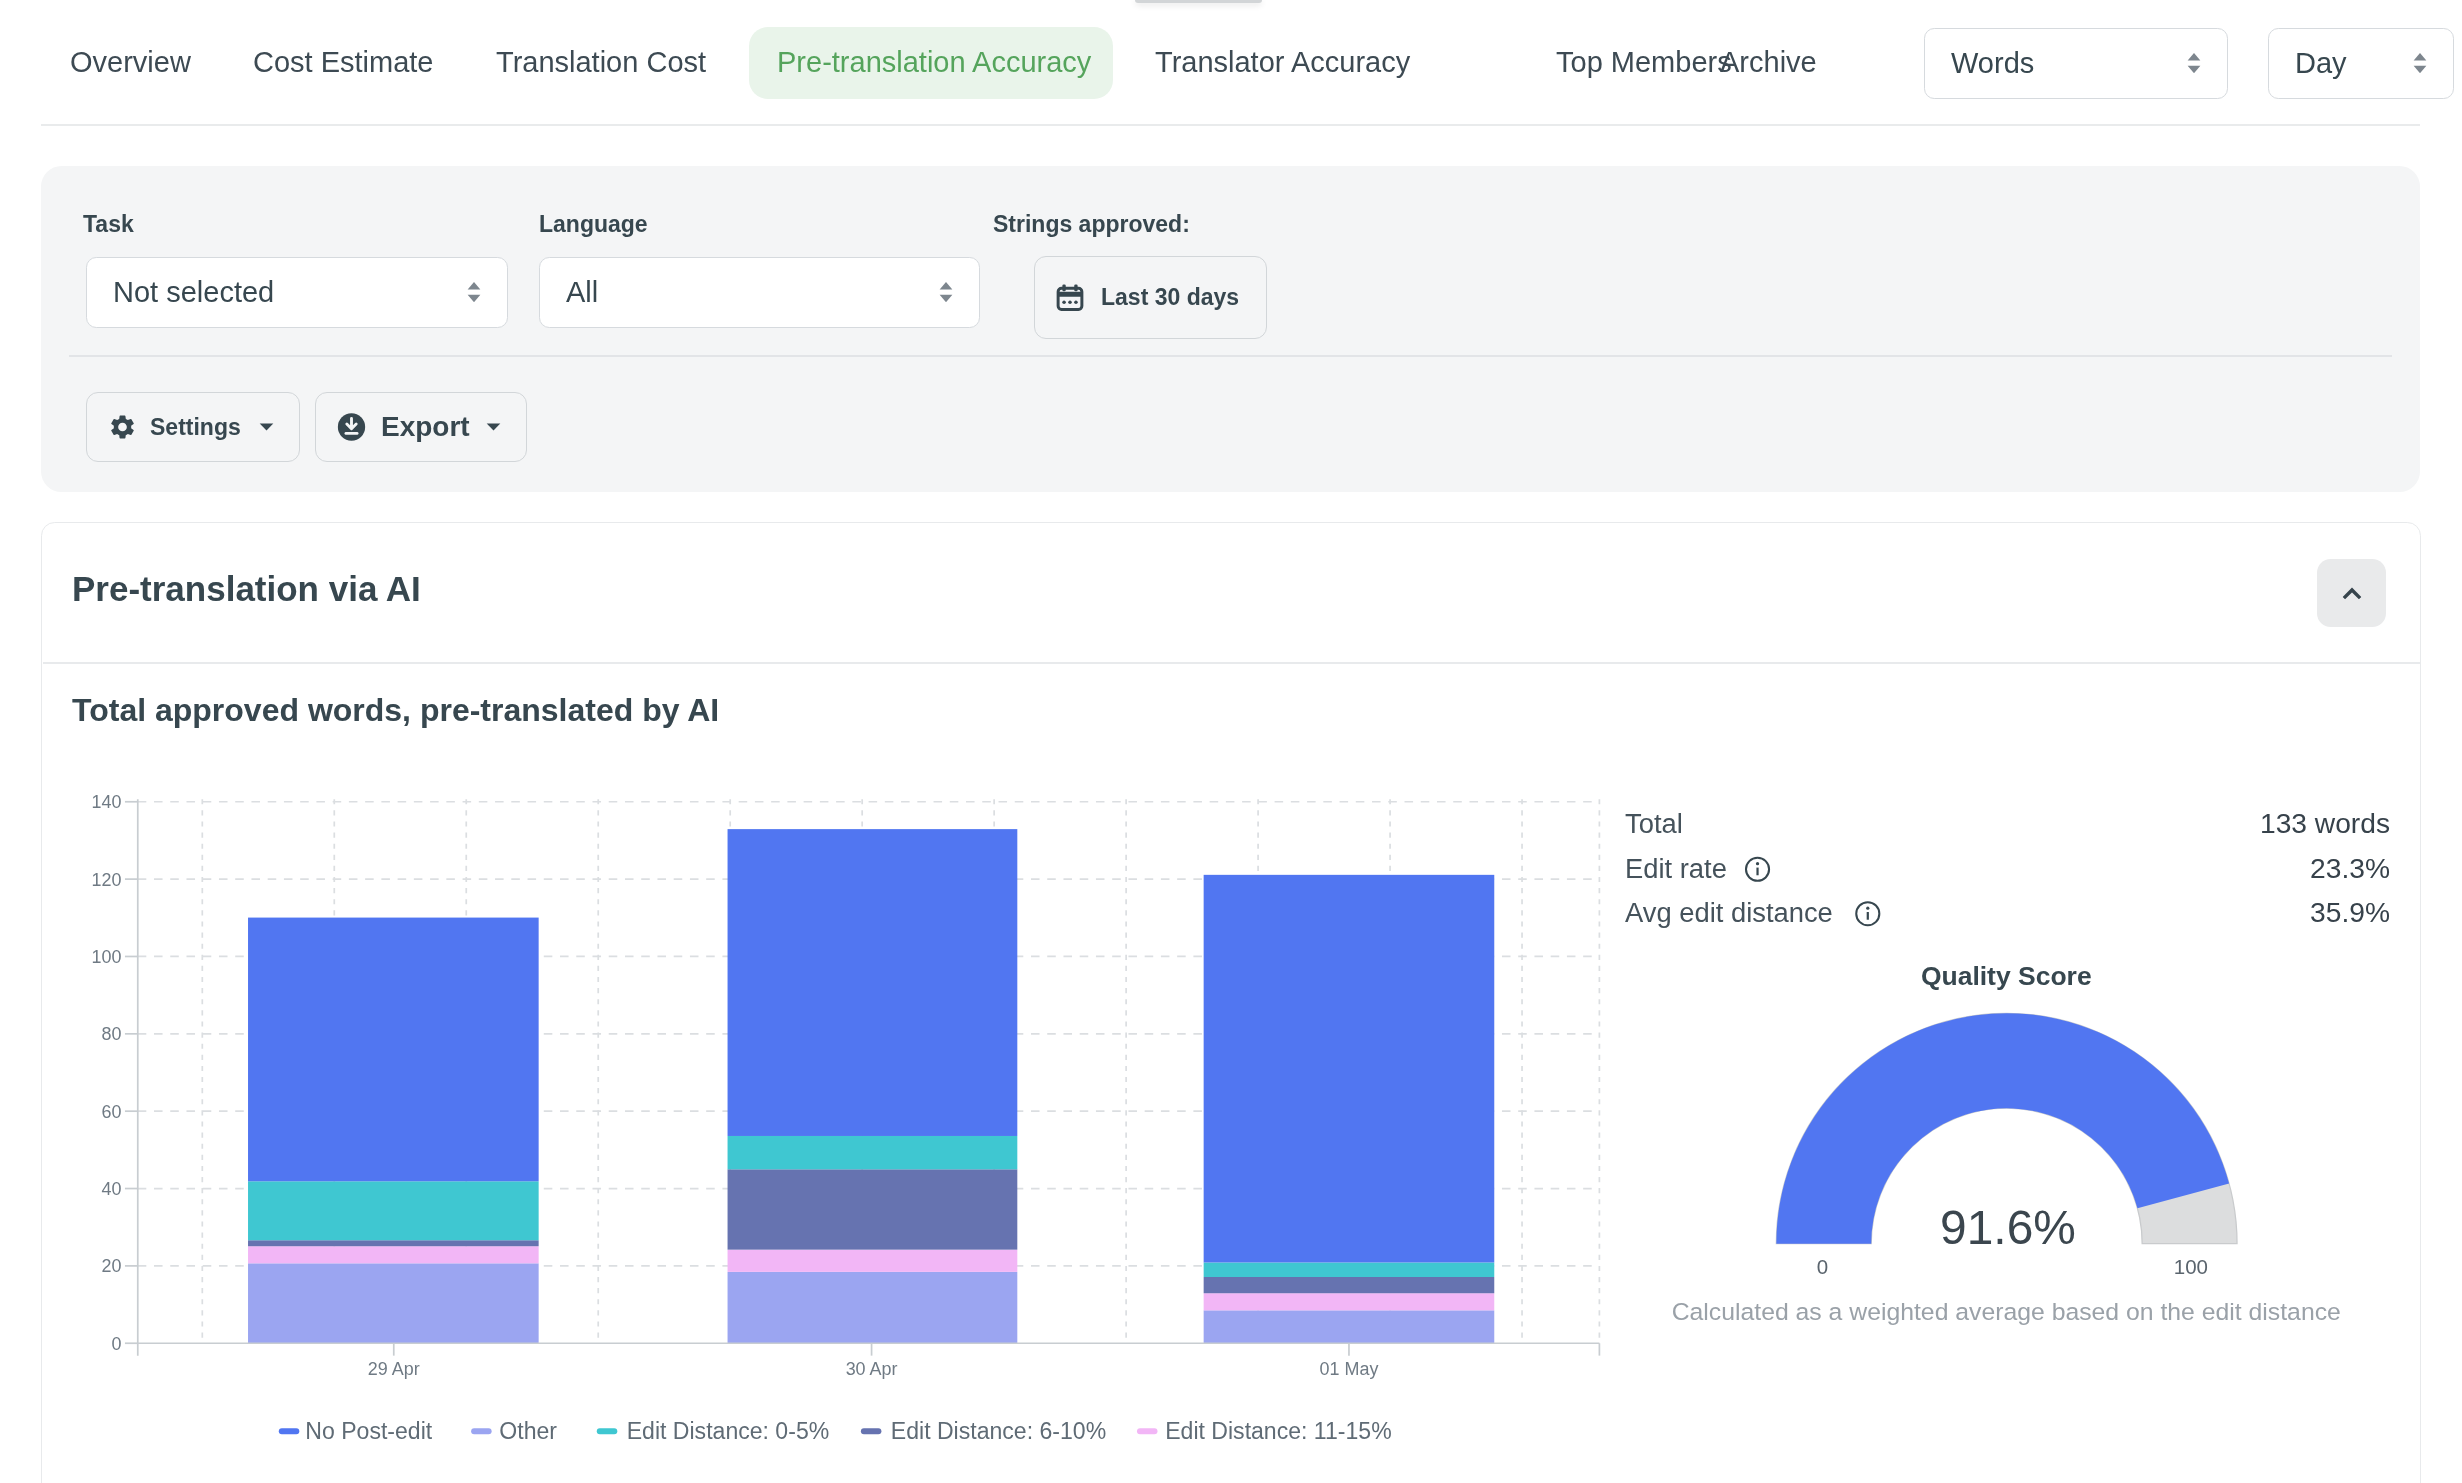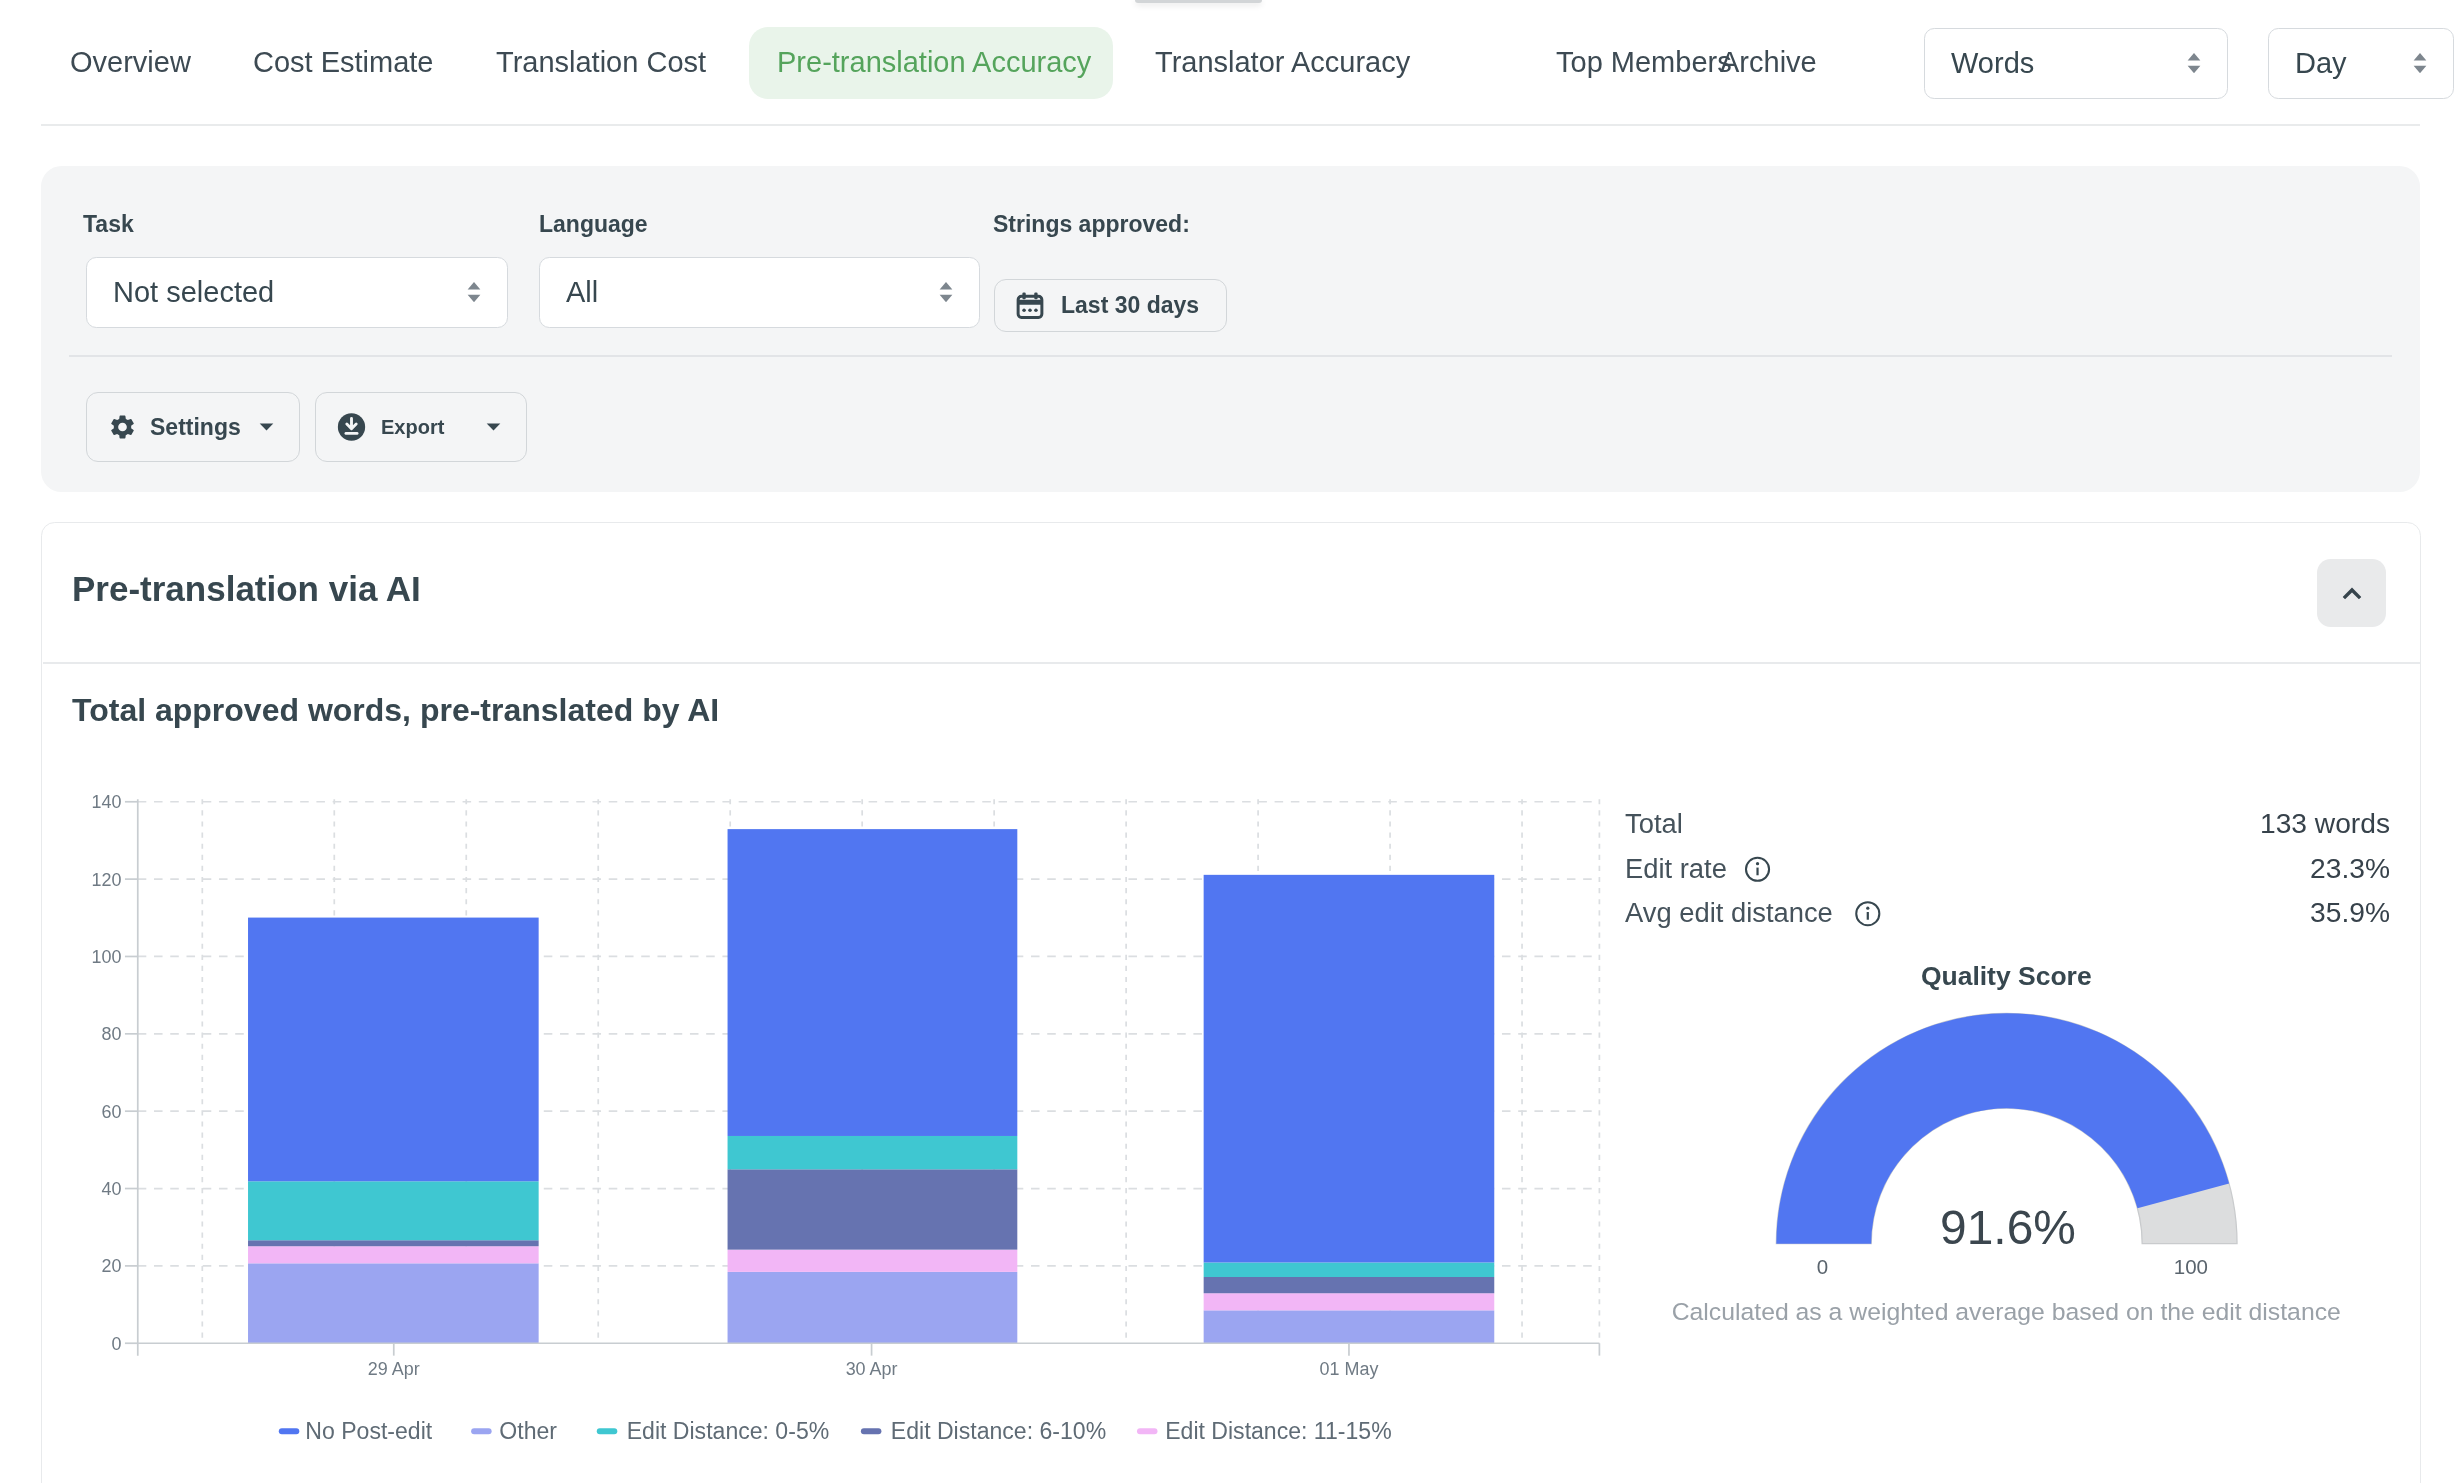--- a/index.html
+++ b/index.html
@@ -60,21 +60,21 @@
     </svg>
   </div>
   <div class="sel" style="left:539px; top:257px; width:441px; height:71px;">
     <span class="txt">All</span>
     <svg class="arr" width="22" height="32.5" viewBox="0 0 26 38">
       <path d="M5.5 15 L13 6 L20.5 15 Z" fill="#7d868e"></path>
       <path d="M5.5 21 L13 30 L20.5 21 Z" fill="#7d868e"></path>
     </svg>
   </div>
 
-  <div class="btn" style="left:994px; top:256px; width:233px; height:53px;margin-top:23px;">
+  <div class="btn" style="left:1034px; top:256px; width:233px; height:83px;">
     <svg style="position:absolute; left:21.4px; top:50%; transform:translateY(-50%);" width="28" height="29" viewBox="0 0 33 34">
       <rect x="2.5" y="5.5" width="28" height="25" rx="4" fill="none" stroke="#37474f" stroke-width="3.5"></rect>
       <path d="M2.5 9.5 h28 v6 h-28 Z" fill="#37474f"></path>
       <rect x="7.5" y="1" width="4" height="8" rx="1.5" fill="#37474f"></rect>
       <rect x="21.5" y="1" width="4" height="8" rx="1.5" fill="#37474f"></rect>
       <circle cx="9.5" cy="22" r="2.1" fill="#37474f"></circle>
       <circle cx="16.5" cy="22" r="2.1" fill="#37474f"></circle>
       <circle cx="23.5" cy="22" r="2.1" fill="#37474f"></circle>
     </svg>
     <span style="position:absolute; left:66px; top:0; bottom:0; display:flex; align-items:center; font-size:23px; font-weight:700; color:#37474f; white-space:nowrap;">Last 30 days</span>
@@ -91,21 +91,21 @@
       <path d="M2 2 L10 10 L18 2 Z" fill="#37474f"></path>
     </svg>
   </div>
 
   <div class="btn" style="left:315px; top:392px; width:212px; height:70px;">
     <svg style="position:absolute; left:20.5px; top:50%; transform:translateY(-50%);" width="29" height="29" viewBox="0 0 34 34">
       <circle cx="17" cy="17" r="16" fill="#37474f"></circle>
       <path d="M17 7 v11 M11.5 13.5 L17 19 L22.5 13.5" stroke="#f4f5f6" stroke-width="3.4" fill="none" stroke-linecap="round" stroke-linejoin="round"></path>
       <path d="M10.5 24.5 h13" stroke="#f4f5f6" stroke-width="3.4" stroke-linecap="round"></path>
     </svg>
-    <span style="position:absolute; left:65px; top:0; bottom:0; display:flex; align-items:center; font-size:20px; font-weight:700; color:#37474f;">Export</span>
+    <span style="position:absolute; left:65px; top:0; bottom:0; display:flex; align-items:center; font-size:28px; font-weight:700; color:#37474f;">Export</span>
     <svg style="position:absolute; right:24px; top:50%; transform:translateY(-50%);" width="17" height="10.3" viewBox="0 0 20 12">
       <path d="M2 2 L10 10 L18 2 Z" fill="#37474f"></path>
     </svg>
   </div>
 
 
   <div class="abs" style="left:41px; top:522px; width:2380px; height:1026px; background:#fff; border:1.7px solid #e8eaec; border-radius:13.7px;"></div>
   <span class="abs" style="left:72px; top:571px; font-size:35px; font-weight:700; color:#37474f; line-height:35px;">Pre-translation via AI</span>
   <div class="abs" style="left:2317px; top:559px; width:69px; height:68px; background:#e9eaeb; border-radius:13.7px;">
     <svg style="position:absolute; left:50%; top:50%; transform:translate(-50%,-50%);" width="19" height="13" viewBox="0 0 22 15">

